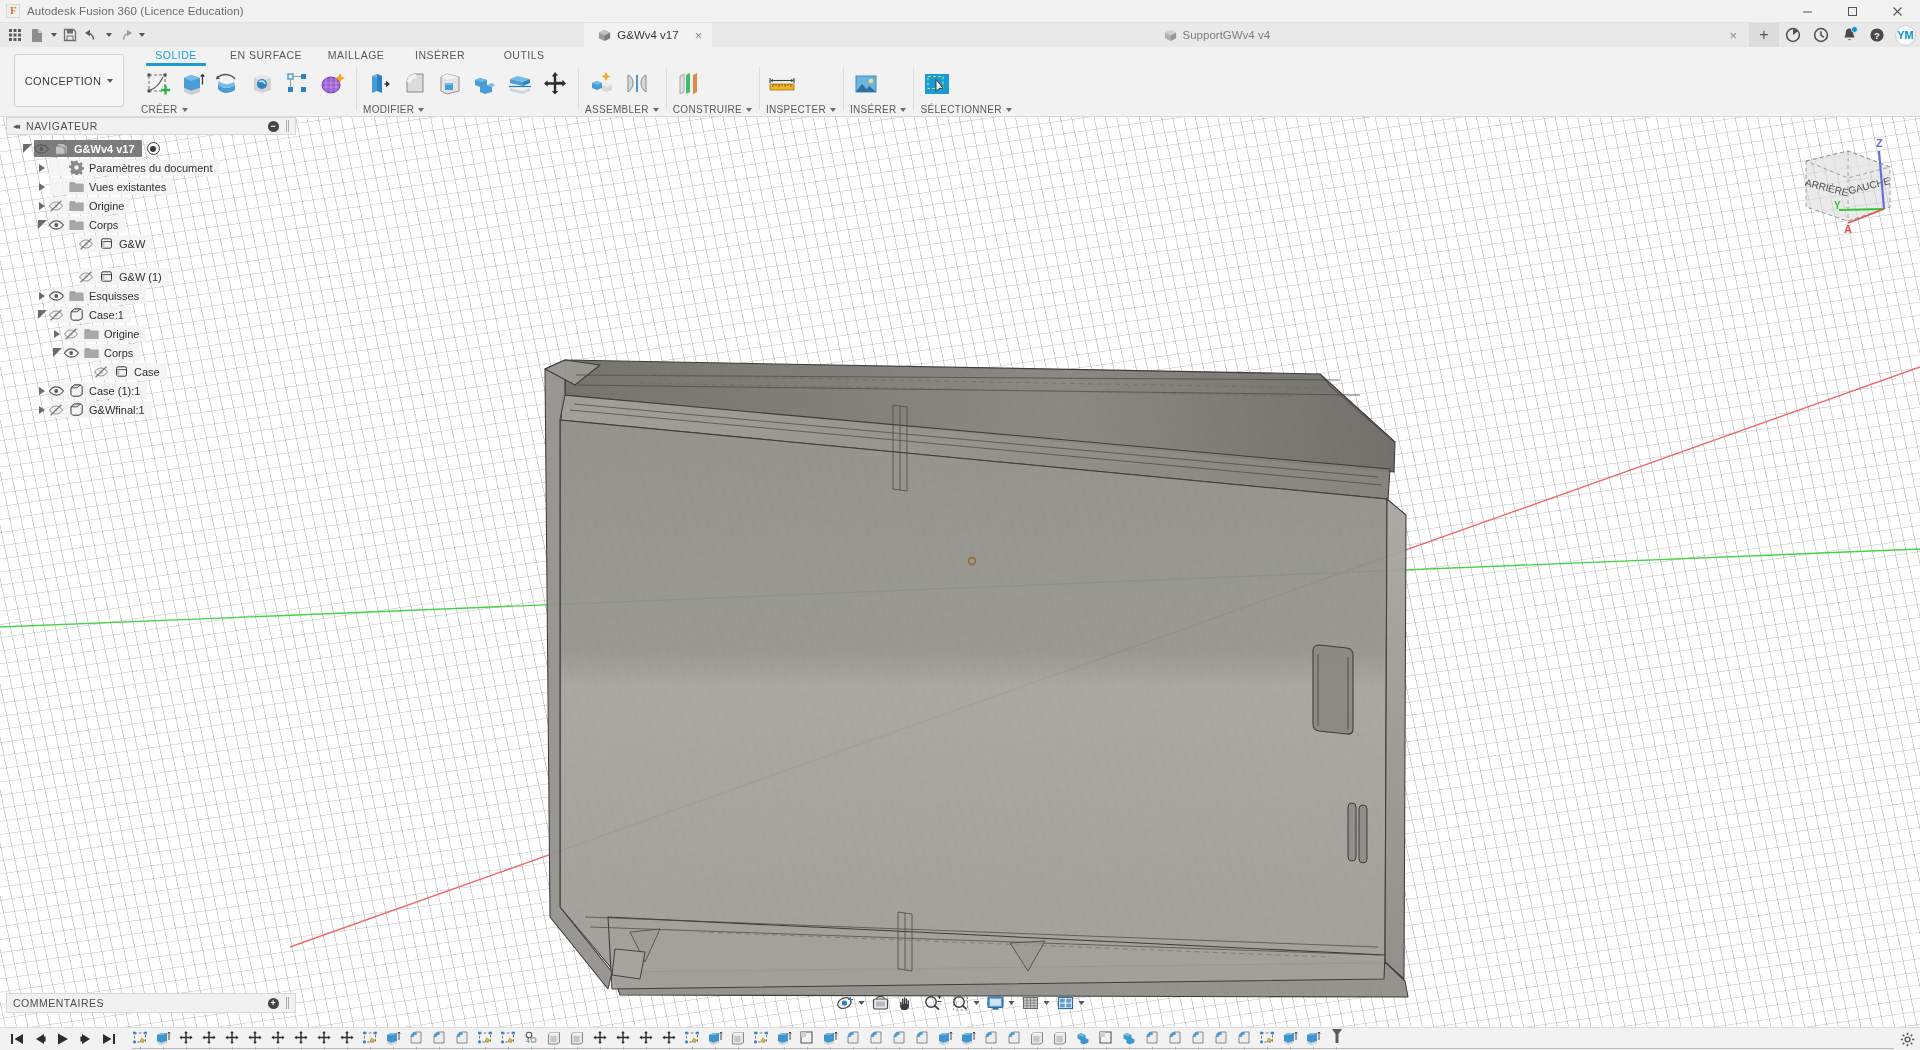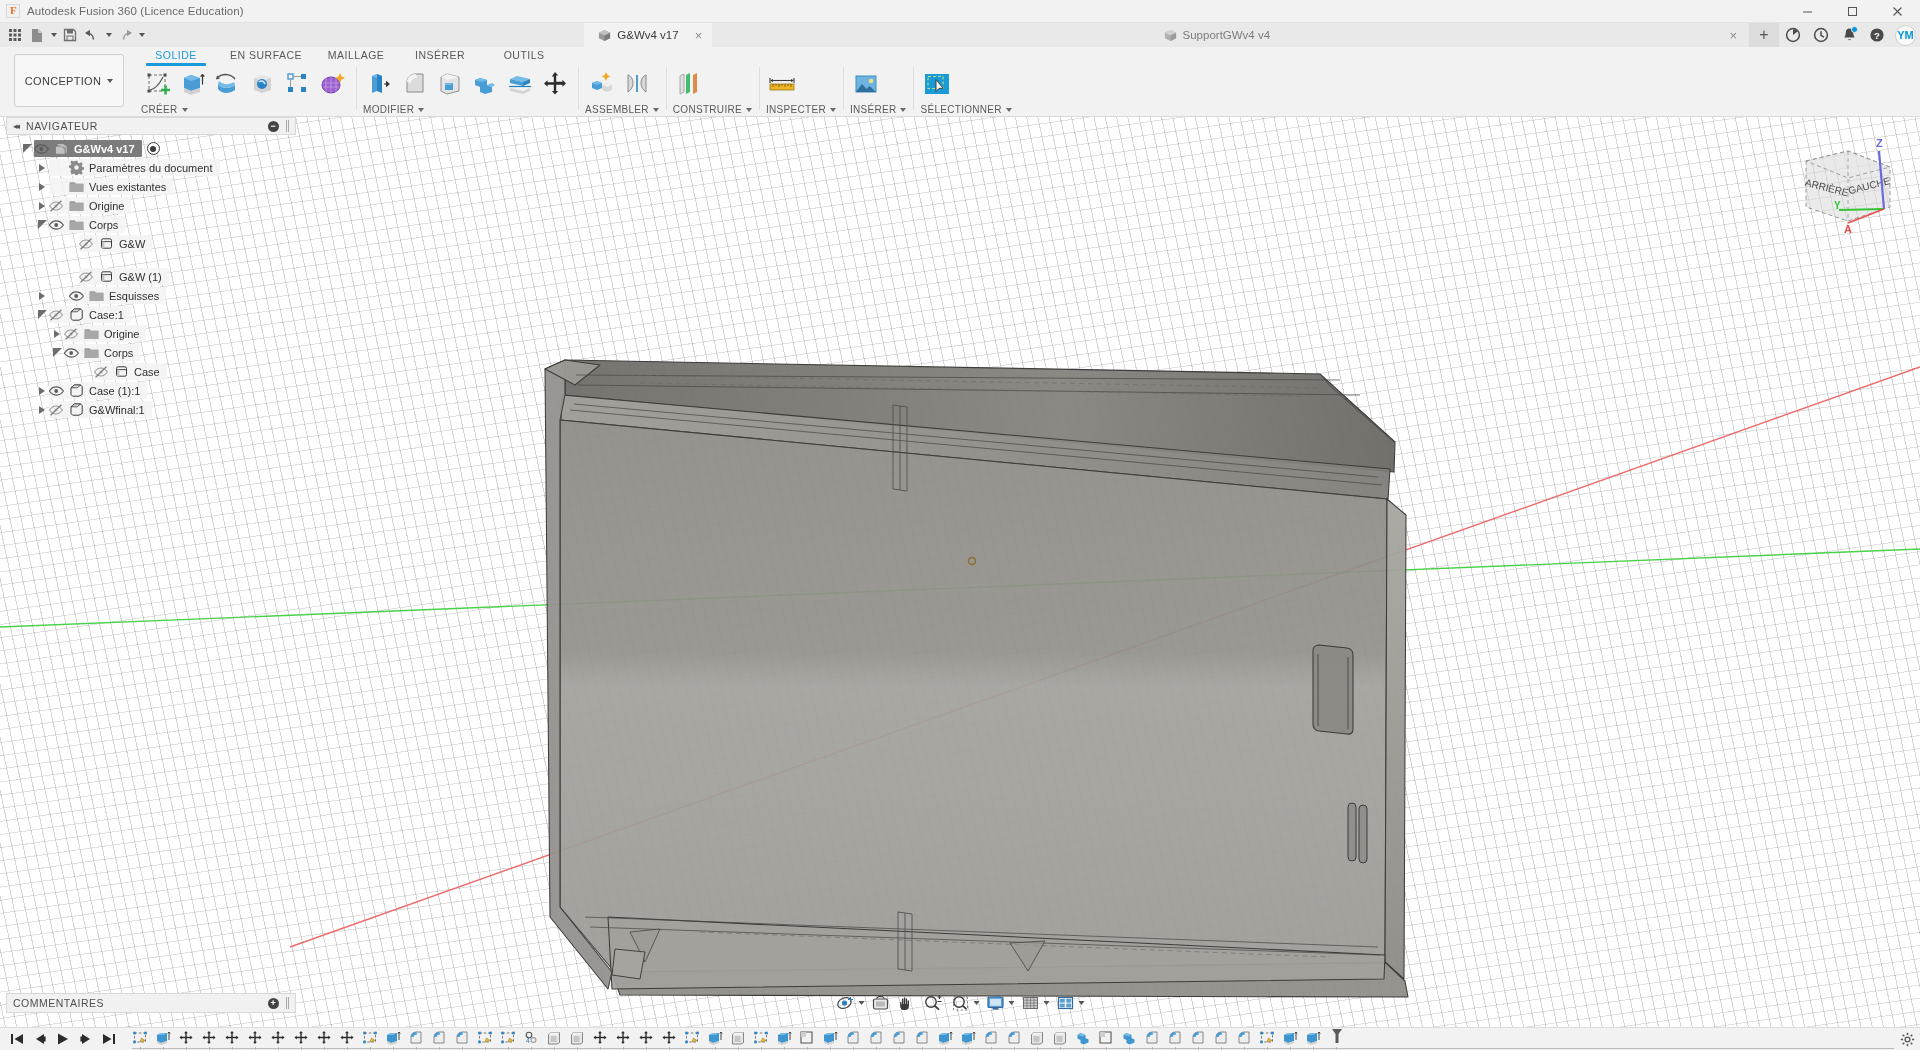--- a/index.html
+++ b/index.html
@@ -846,21 +846,21 @@
               <div class="ic">
                 <svg width="15" height="15" viewBox="0 0 15 15">
                   <rect x="2.5" y="2.8" width="10" height="9.4" rx="1.6" fill="#f2f2f2" stroke="#3c3c3c" stroke-width="1"></rect>
                   <path d="M2.5 5.6h10" stroke="#3c3c3c" stroke-width=".9" fill="none"></path>
                   <path d="M4.2 5.6v6.6" stroke="#c4c4c4" stroke-width="2.4" fill="none"></path>
                 </svg>
               </div>
               <span class="tree-label">G&amp;W (1)</span>
             </div>
           </div>
-          <div class="tree-row" style="padding-left: 29px; gap: 20px;">
+          <div class="tree-row" style="padding-left: 29px;">
             <div class="tw">
               <i class="tri"></i>
             </div>
             <div class="rowbg">
               <div class="eye">
                 <svg width="15" height="14" viewBox="0 0 15 14">
                   <g fill="none" stroke="#5a5a5a" stroke-width="1.15">
                     <path d="M1 7c2.2-3.1 4.3-4.1 6.5-4.1S12.8 3.9 15 7c-2.2 3.1-4.3 4.1-6.5 4.1S3.2 10.1 1 7z" transform="translate(-.6,0)"></path>
                     <circle cx="7.2" cy="7" r="1.9" fill="#5a5a5a" stroke="none"></circle>
                   </g>

